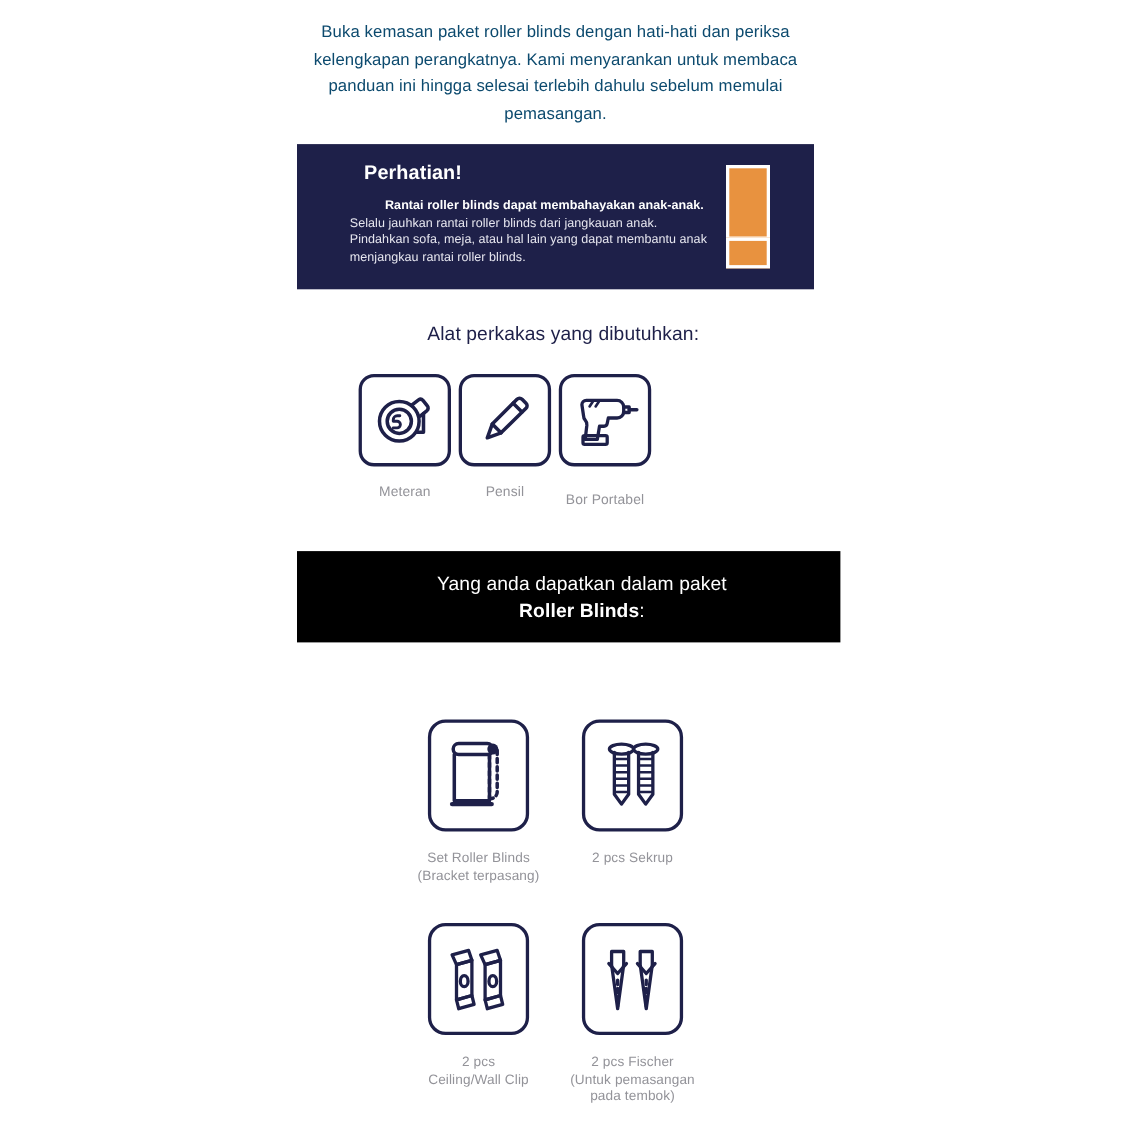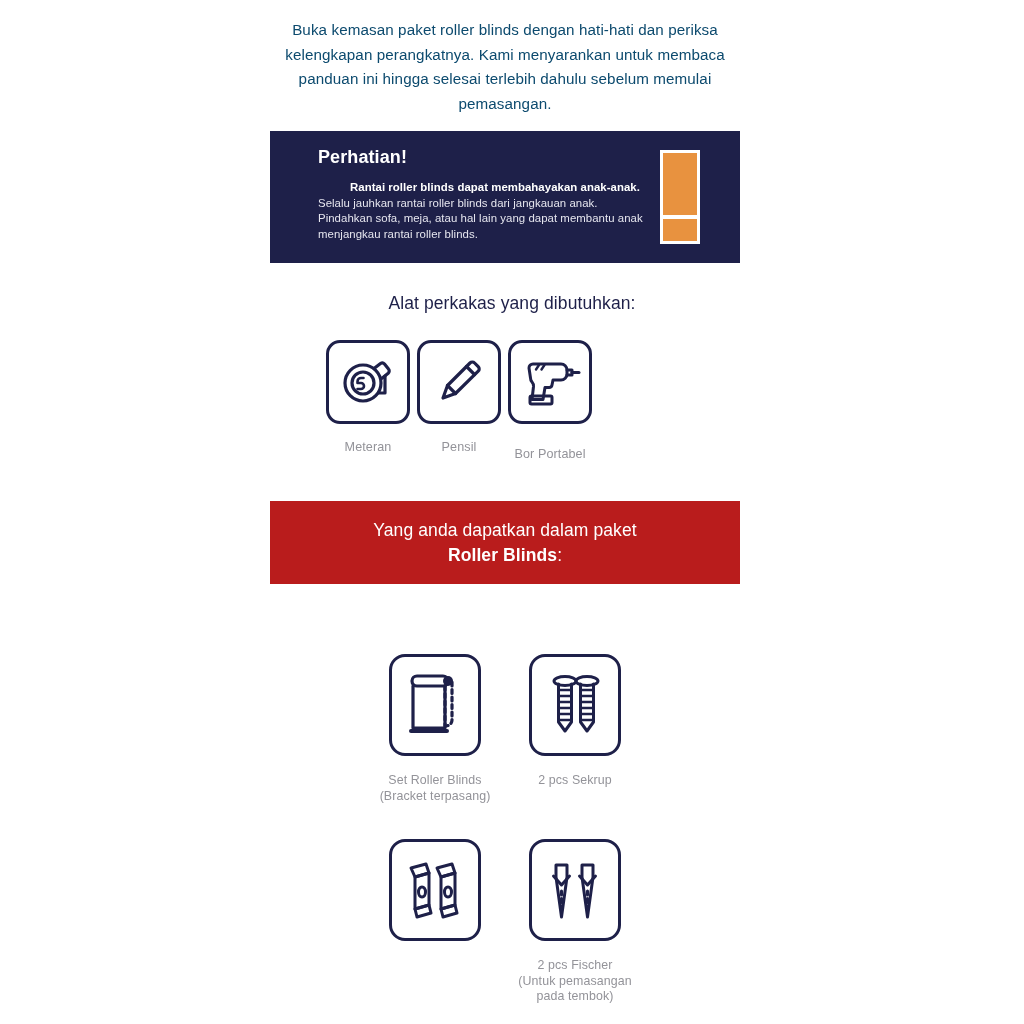--- a/index.html
+++ b/index.html
@@ -47,20 +47,21 @@
     left: 48px;
     top: 16px;
     width: 330px;
   }
   .warn-title {
     color: #ffffff;
     font-size: 18px;
     font-weight: 700;
     letter-spacing: 0.1px;
     margin-bottom: 12px;
+    margin-left: 13px;
   }
   .warn-lead {
     color: #ffffff;
     font-size: 11.4px;
     font-weight: 700;
     line-height: 15.5px;
     letter-spacing: 0.05px;
     padding-left: 32px;
   }
   .warn-body {
@@ -138,25 +139,26 @@
   }
   .tool-cell.low .cap { margin-top: 23px; }
 
   
   .pkg-banner {
     position: absolute;
     left: 270px;
     top: 501px;
     width: 470px;
     height: 83px;
-    background: #b91c1c;
+    background: #000000;
     display: flex;
     flex-direction: column;
     align-items: center;
     justify-content: center;
+    padding-left: 24px;
   }
   .pkg-banner .l1 {
     color: #ffffff;
     font-size: 17.5px;
     font-weight: 400;
     letter-spacing: 0.1px;
     line-height: 25px;
   }
   .pkg-banner .l2 {
     color: #ffffff;
@@ -317,20 +319,24 @@
             <ellipse cx="19" cy="36" rx="3.5" ry="5"></ellipse>
           </g>
           <g transform="translate(26,0)">
             <path d="M8 12 l15 -4 l3 9 l-14 4 Z"></path>
             <path d="M12 21 l14 -4 v32 l-14 4 Z"></path>
             <path d="M12 53 l14 -4 l2 8 l-14 4 Z"></path>
             <ellipse cx="19" cy="36" rx="3.5" ry="5"></ellipse>
           </g>
         </svg>
       </div>
+      <div class="cap">
+        <div>2 pcs</div>
+        <div>Ceiling/Wall Clip</div>
+      </div>
     </div>
 
     <div class="pkg-cell" style="left:135px; top:185px;">
       <div class="icon-frame">
         <svg width="58" height="66" viewBox="0 0 58 66" fill="none" stroke="#1e2049" stroke-width="3" stroke-linecap="round" stroke-linejoin="round">
           <g>
             <path d="M10 8 h11 v12 l-5.5 40 l-5.5 -40 Z"></path>
             <path d="M15.5 28 l-8 -9 M15.5 28 l8 -9"></path>
             <path d="M15.5 34 v24" stroke-dasharray="4 3.5"></path>
           </g>

